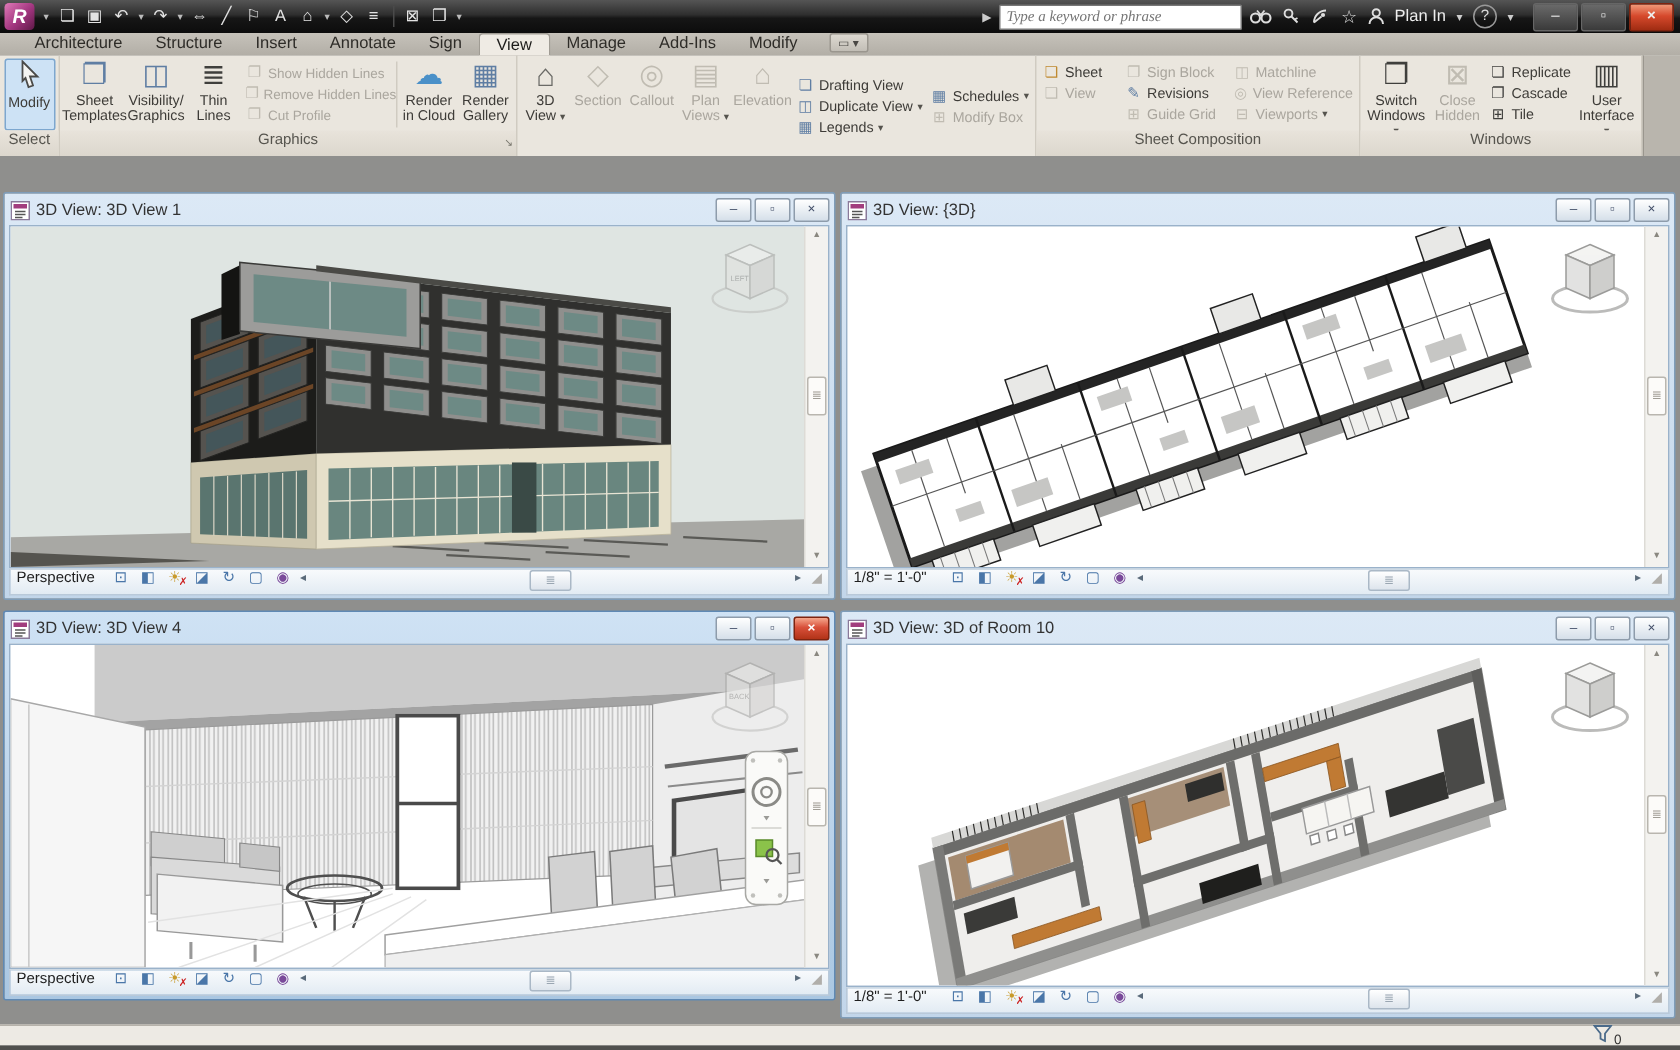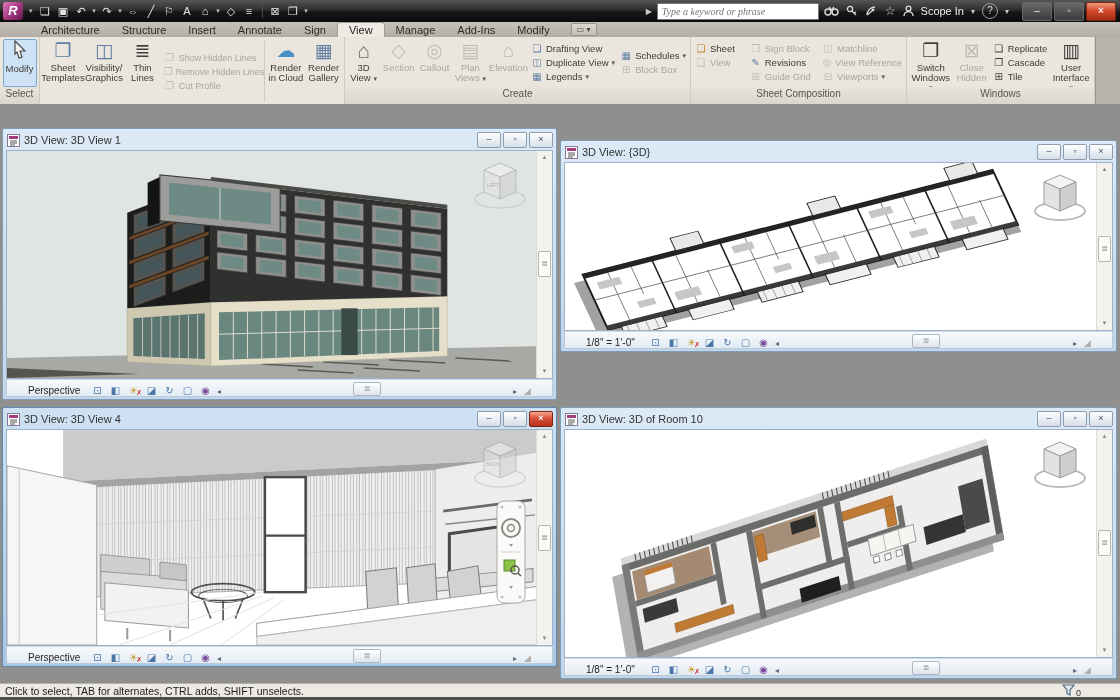--- a/index.html
+++ b/index.html
@@ -25,22 +25,22 @@
   .icg svg{display:block}
   .signin{font-size:11px;color:#eee}
   .helpbtn{width:14px;height:14px;border:1px solid #999;border-radius:50%;color:#ddd;
     font-size:10px;line-height:13px;text-align:center}
   .winctl{display:flex;gap:2px;margin-left:8px}
   .winctl .b{width:28px;height:17px;border:1px solid #666;border-radius:2px;text-align:center;
     line-height:15px;font-size:10px;color:#eee;background:linear-gradient(#6a6a6a,#3a3a3a)}
   .winctl .b.close{background:linear-gradient(#f09a7a,#d6492c 45%,#a02c12);border-color:#7e2410;font-weight:bold}
   
   .tabrow{position:absolute;left:0;top:22px;width:1120px;height:15px;
-    background:linear-gradient(#c6c2ba,#b2aea6);display:flex;align-items:center;
-    font-size:11px;color:#2e2c28;padding-left:30px;box-sizing:border-box}
+    background:linear-gradient(#c6c2ba,#b2aea6);display:flex;align-items:flex-start;
+    font-size:11px;color:#2e2c28;padding-left:12px;box-sizing:border-box}
   .tab{padding:1px 11px 1px;border-radius:3px 3px 0 0}
   .tab.active{background:#efebe4;border:1px solid #a09c94;border-bottom:none;color:#1d1c1a}
   .ribbonopt{margin-left:10px;font-size:8px;color:#4a4844;background:linear-gradient(#ddd9d1,#c2beb6);
     border:1px solid #9a968e;border-radius:2px;padding:0 5px;line-height:11px;margin-bottom:1px}
   
   .ribbon{position:absolute;left:0;top:37px;width:1120px;height:67px;background:#eae6de;
     border-bottom:1px solid #98948c;display:flex}
   .panel{position:relative;border-right:1px solid #d0cbc1;display:flex;flex-direction:column;box-sizing:border-box}
   .pbody{flex:1;display:flex;align-items:stretch;padding:2px 2px 0;gap:1px;overflow:hidden}
   .plabel{height:17px;line-height:13px;font-size:10px;color:#56544e;text-align:center;
@@ -73,21 +73,21 @@
   .vscroll{position:absolute;right:0;top:0;bottom:0;width:15px;background:#f3f2ef;border-left:1px solid #dddbd6;
     font-size:6px;color:#8a8880;text-align:center}
   .vscroll .sa{height:13px;line-height:13px}
   .vscroll .sa.bot{position:absolute;bottom:0;left:0;right:0}
   .vthumb{position:absolute;left:1px;right:1px;top:44%;height:24px;background:#fcfbf9;border:1px solid #b9b6af;
     border-radius:2px;font-size:8px;color:#a09d95;line-height:24px}
   .viewcube{position:absolute;top:6px;right:22px;width:60px;height:58px}
   .navbar-widget{position:absolute;top:70px;right:26px}
   .wbar{position:absolute;left:3px;right:3px;bottom:2px;height:18px;
     background:linear-gradient(#f8fafc,#e2ebf3);border:1px solid #b9c9d9;border-top:1px solid #cdd9e4;
-    display:flex;align-items:flex-end;font-size:10px;color:#1f1f1f;gap:5px;padding:0 21px;box-sizing:border-box}
+    display:flex;align-items:flex-start;font-size:10px;color:#1f1f1f;gap:5px;padding:0 4px;box-sizing:border-box}
   .scalelbl{min-width:58px}
   .icn{position:relative;width:13px;text-align:center;font-size:10px;color:#4a76a8}
   .icn .g{display:inline}
   .icn .badge{position:absolute;right:-2px;bottom:-1px;font-size:7px;color:#cc2222;font-weight:bold}
   .icn.sun{color:#c89a2a}
   .panarrow{font-size:8px;color:#5a6a7a}
   .htrack{flex:1;display:flex;align-items:center;justify-content:center}
   .hthumb{width:26px;height:12px;background:linear-gradient(#fff,#dde4ec);border:1px solid #aab8c6;border-radius:2px;
     font-size:8px;color:#9aa6b2;text-align:center;line-height:11px}
   .grip{font-size:9px;color:#b0aeaa;margin-left:2px}
@@ -148,21 +148,21 @@
             <circle cx="8" cy="5" r="1.4" fill="#ddd"></circle>
           </svg>
       </span>
       <span style="font-size:12px">☆</span>
       <span>
         <svg width="11" height="12" viewBox="0 0 11 12">
             <circle cx="5.5" cy="3.5" r="2.4" fill="none" stroke="#ddd" stroke-width="1.3"></circle>
             <path d="M1,11 A4.5,4.5 0 0 1 10,11" fill="none" stroke="#ddd" stroke-width="1.3"></path>
           </svg>
       </span>
-      <span class="signin">Scope In</span>
+      <span class="signin">Plan In</span>
       <span class="ic-arrow">▾</span>
       <span class="helpbtn">?</span>
       <span class="ic-arrow">▾</span>
     </div>
     <div class="winctl">
       <span class="b">–</span>
       <span class="b">▫</span>
       <span class="b close">×</span>
     </div>
   </div>
@@ -227,20 +227,21 @@
       <div class="vsep"></div>
       <div class="bigbtn">
         <span class="bicon" style="color:#4a90c8">☁</span>
         <span>Render in Cloud</span>
       </div>
       <div class="bigbtn">
         <span class="bicon" style="color:#5f7ea3">▦</span>
         <span>Render Gallery</span>
       </div>
     </div>
+    <div class="plabel"><span>Graphics</span><span class="launcher">↘</span></div>
   </div>
 
   <div class="panel" style="width:346px">
     <div class="pbody">
       <div class="bigbtn" style="width:40px">
         <span class="bicon" style="color:#6a6a66;font-size:21px">⌂</span>
         <span><span>3D View</span> <span class="ddv">▾</span></span>
       </div>
       <div class="bigbtn dis">
         <span class="bicon">◇</span>
@@ -275,25 +276,24 @@
         </div>
       </div>
       <div class="smallcol" style="width:70px">
         <div class="smallrow">
           <span class="sicon" style="color:#5f7ea3">▦</span>
           <span>Schedules</span>
           <span class="ddv">▾</span>
         </div>
         <div class="smallrow dis">
           <span class="sicon">⊞</span>
-          <span>Block Box</span>
-        </div>
-      </div>
-    </div>
-    <div class="plabel">Create</div>
+          <span>Modify Box</span>
+        </div>
+      </div>
+    </div>
   </div>
 
   <div class="panel" style="width:216px">
     <div class="pbody" style="justify-content:center;gap:4px">
       <div class="smallcol" style="width:48px">
         <div class="smallrow">
           <span class="sicon" style="color:#c08a30">❏</span>
           <span>Sheet</span>
         </div>
         <div class="smallrow dis">
@@ -558,21 +558,21 @@
     <span class="icn" style="color:#7a4a9a"><span class="g">◉</span></span>
     <span class="panarrow">◂</span>
     <span class="htrack">
         <span class="hthumb">≣</span>
       </span>
     <span class="panarrow">▸</span>
     <span class="grip">◢</span>
   </div>
 </div>
 
-<div class="win" style="left:560px;top:140px;width:557px;height:212px">
+<div class="win" style="left:560px;top:128px;width:557px;height:272px">
   <div class="wtitle">
     <svg width="13" height="13" viewBox="0 0 13 13">
         <rect x="0.5" y="0.5" width="12" height="12" fill="#fff" stroke="#8a7a9a"></rect>
         <rect x="2" y="2" width="9" height="3" fill="#a23d7e"></rect>
         <path d="M3,7 h7 M3,9 h7 M3,11 h5" stroke="#555" stroke-width="1"></path>
       </svg>
     <span>3D View: {3D}</span>
     <span class="wbtns">
       <span class="wb">–</span>
       <span class="wb">▫</span>
@@ -956,21 +956,20 @@
     <span class="panarrow">◂</span>
     <span class="htrack">
         <span class="hthumb">≣</span>
       </span>
     <span class="panarrow">▸</span>
     <span class="grip">◢</span>
   </div>
 </div>
 
 <div class="statusbar">
-  <span>Click to select, TAB for alternates, CTRL adds, SHIFT unselects.</span>
   <span class="statusright">
     <span>
       <svg width="13" height="12" viewBox="0 0 13 12">
           <path d="M1,1 L12,1 L8,6 L8,11 L5,9.5 L5,6 Z" fill="none" stroke="#4a6a8a" stroke-width="1.2"></path>
         </svg>
     </span>
     <span class="cnt">0</span>
   </span>
 </div>
 <div class="bottomstrip"></div>

